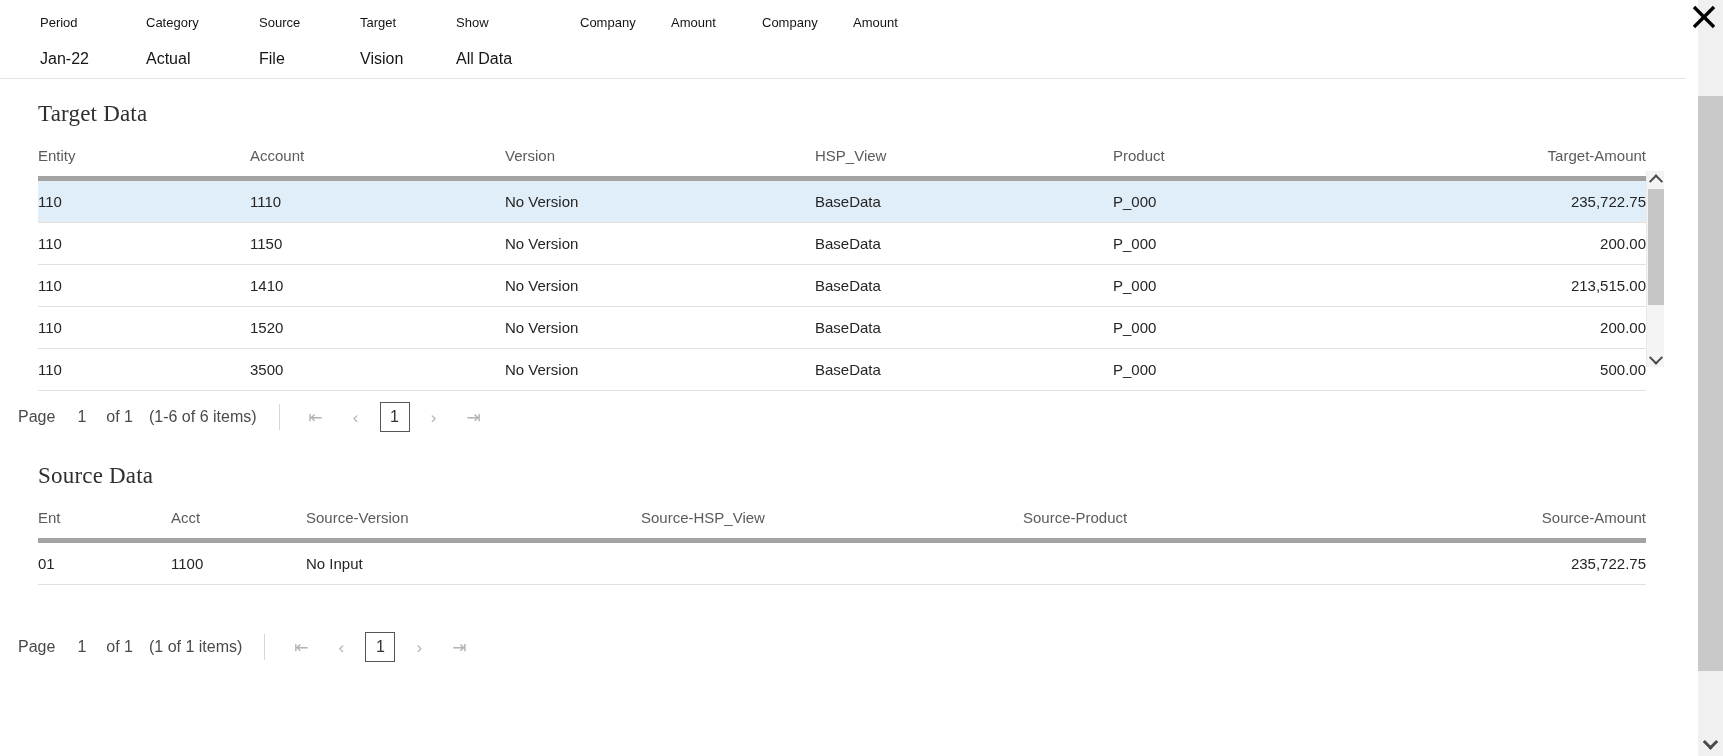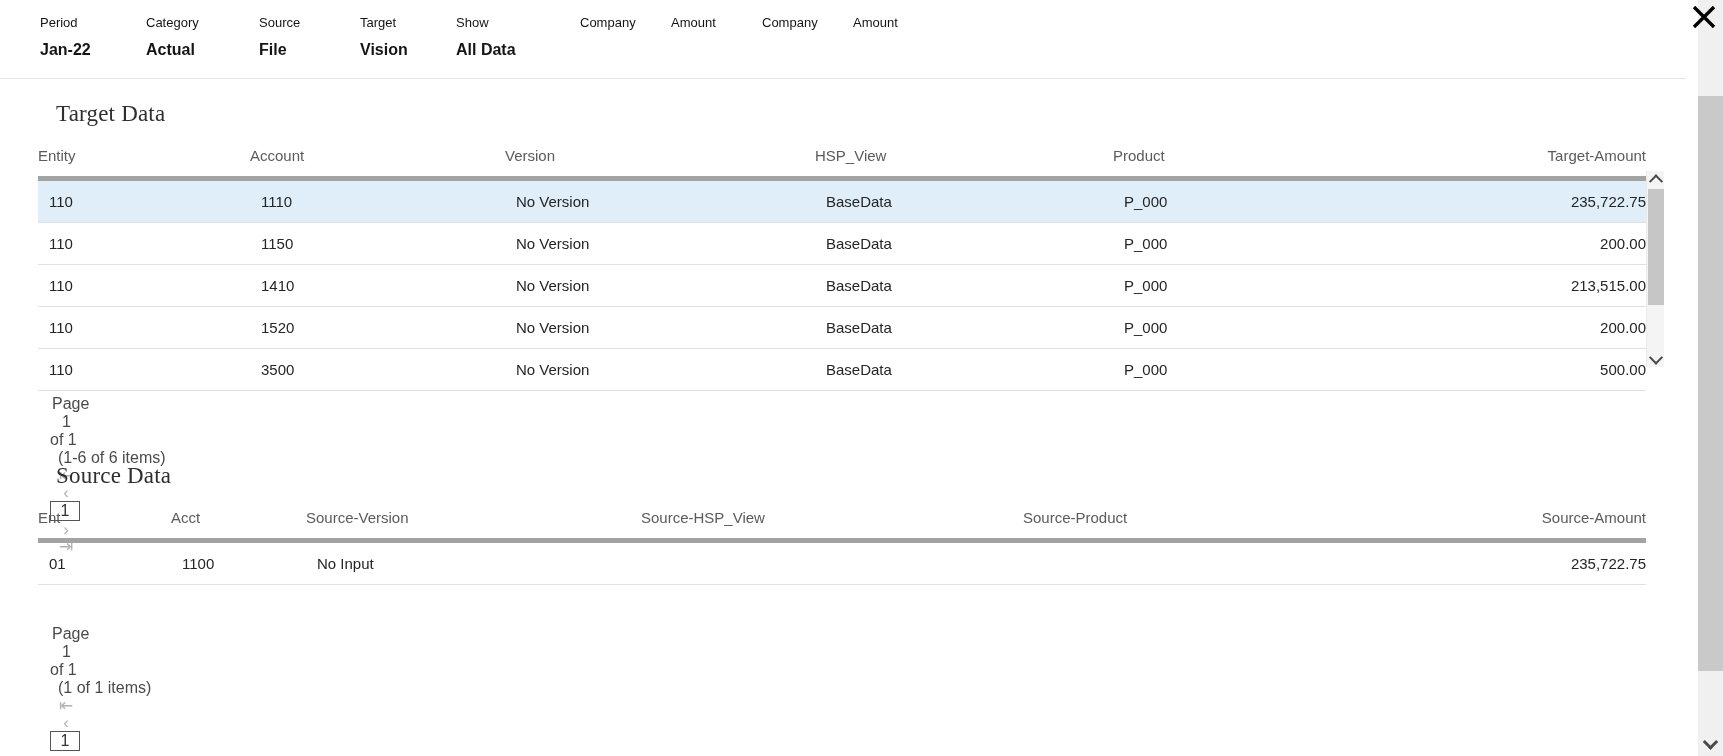--- a/index.html
+++ b/index.html
@@ -47,33 +47,33 @@
     padding-right: 0;
   }
   .pov-label {
     font-size: 13px;
     color: #161513;
     line-height: 18px;
     white-space: nowrap;
   }
   .pov-value {
     font-size: 16px;
-    font-weight: bold;
+    font-weight: normal;
     color: #161513;
     line-height: 24px;
-    margin-top: 6px;
+    margin-top: 15px;
     white-space: nowrap;
   }
 
   
   .section-title {
     font-family: "Liberation Serif", serif;
     font-size: 23px;
     color: #2f2f2f;
-    padding-left: 56px;
+    padding-left: 38px;
     letter-spacing: 0.2px;
   }
   #target-title-wrap { padding-top: 22px; }
   #source-title-wrap { padding-top: 24px; }
 
   
   .table-wrap {
     position: relative;
     margin-left: 38px;
     margin-right: 40px;
@@ -89,21 +89,21 @@
     color: #5b5b5b;
     text-align: left;
     padding: 14px 0 12px 0;
     border-bottom: 5px solid #a3a3a3;
     white-space: nowrap;
   }
   table.grid td {
     font-size: 15px;
     color: #252525;
     text-align: left;
-    padding: 12px 0 12px 11px;
+    padding: 12px 0 12px 0;
     border-bottom: 1px solid #dfe3df;
     white-space: nowrap;
     height: 41px;
   }
   table.grid tr.selected td {
     background: #dfeef8;
     border-bottom: 1px solid #e9dfd6;
   }
   table.grid tr.selected td:first-child { box-shadow: none; }
   .num { text-align: right !important; }
@@ -156,26 +156,25 @@
     width: 10px; height: 10px;
     border-left: 2px solid #4a4a4a;
     border-top: 2px solid #4a4a4a;
   }
   .chev.up { transform: rotate(45deg) translate(1px, 1px); }
   .chev.down { transform: rotate(-135deg) translate(1px, 1px); }
 
   
   .pager {
     display: flex;
-    align-items: flex-start;
-    padding-left: 46px;
+    align-items: center;
+    padding-left: 12px;
     height: 44px;
     font-size: 16px;
     color: #4a4a4a;
-    flex-direction: column;
   }
   .pager .pg-word { padding: 0 6px; }
   .pager .pg-num { padding: 0 16px; }
   .pager .pg-of { padding: 0 4px; }
   .pager .pg-items { padding-left: 12px; }
   .pager .divider {
     width: 1px;
     height: 26px;
     background: #d6d6d6;
     margin: 0 16px 0 22px;

